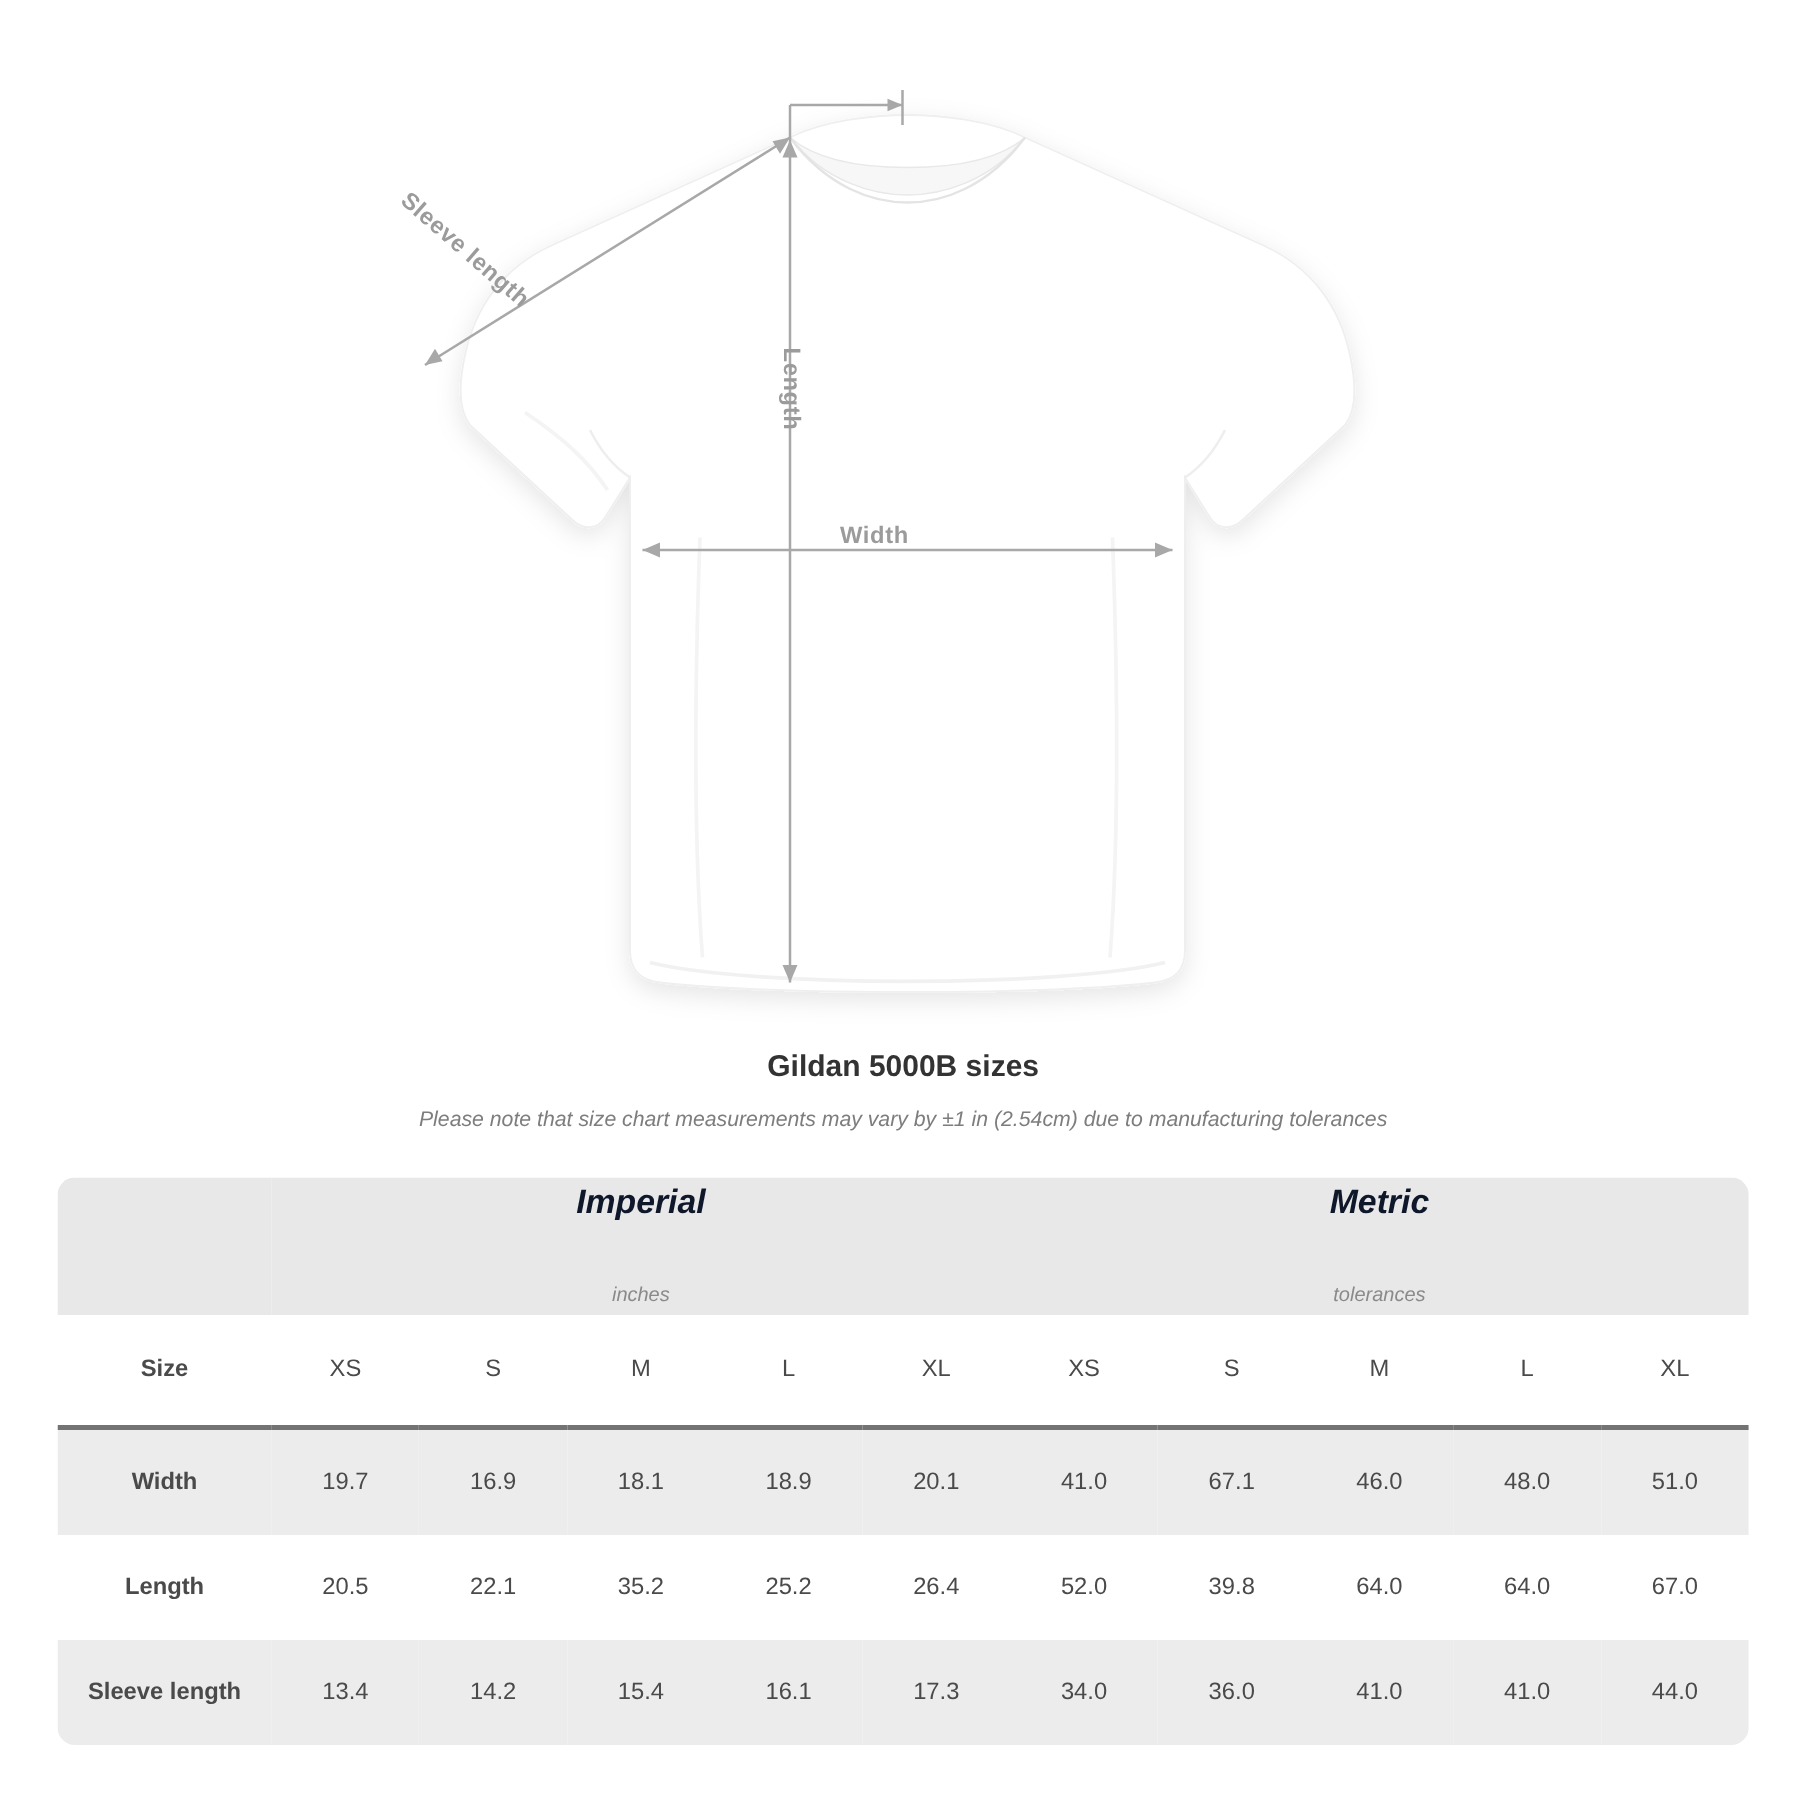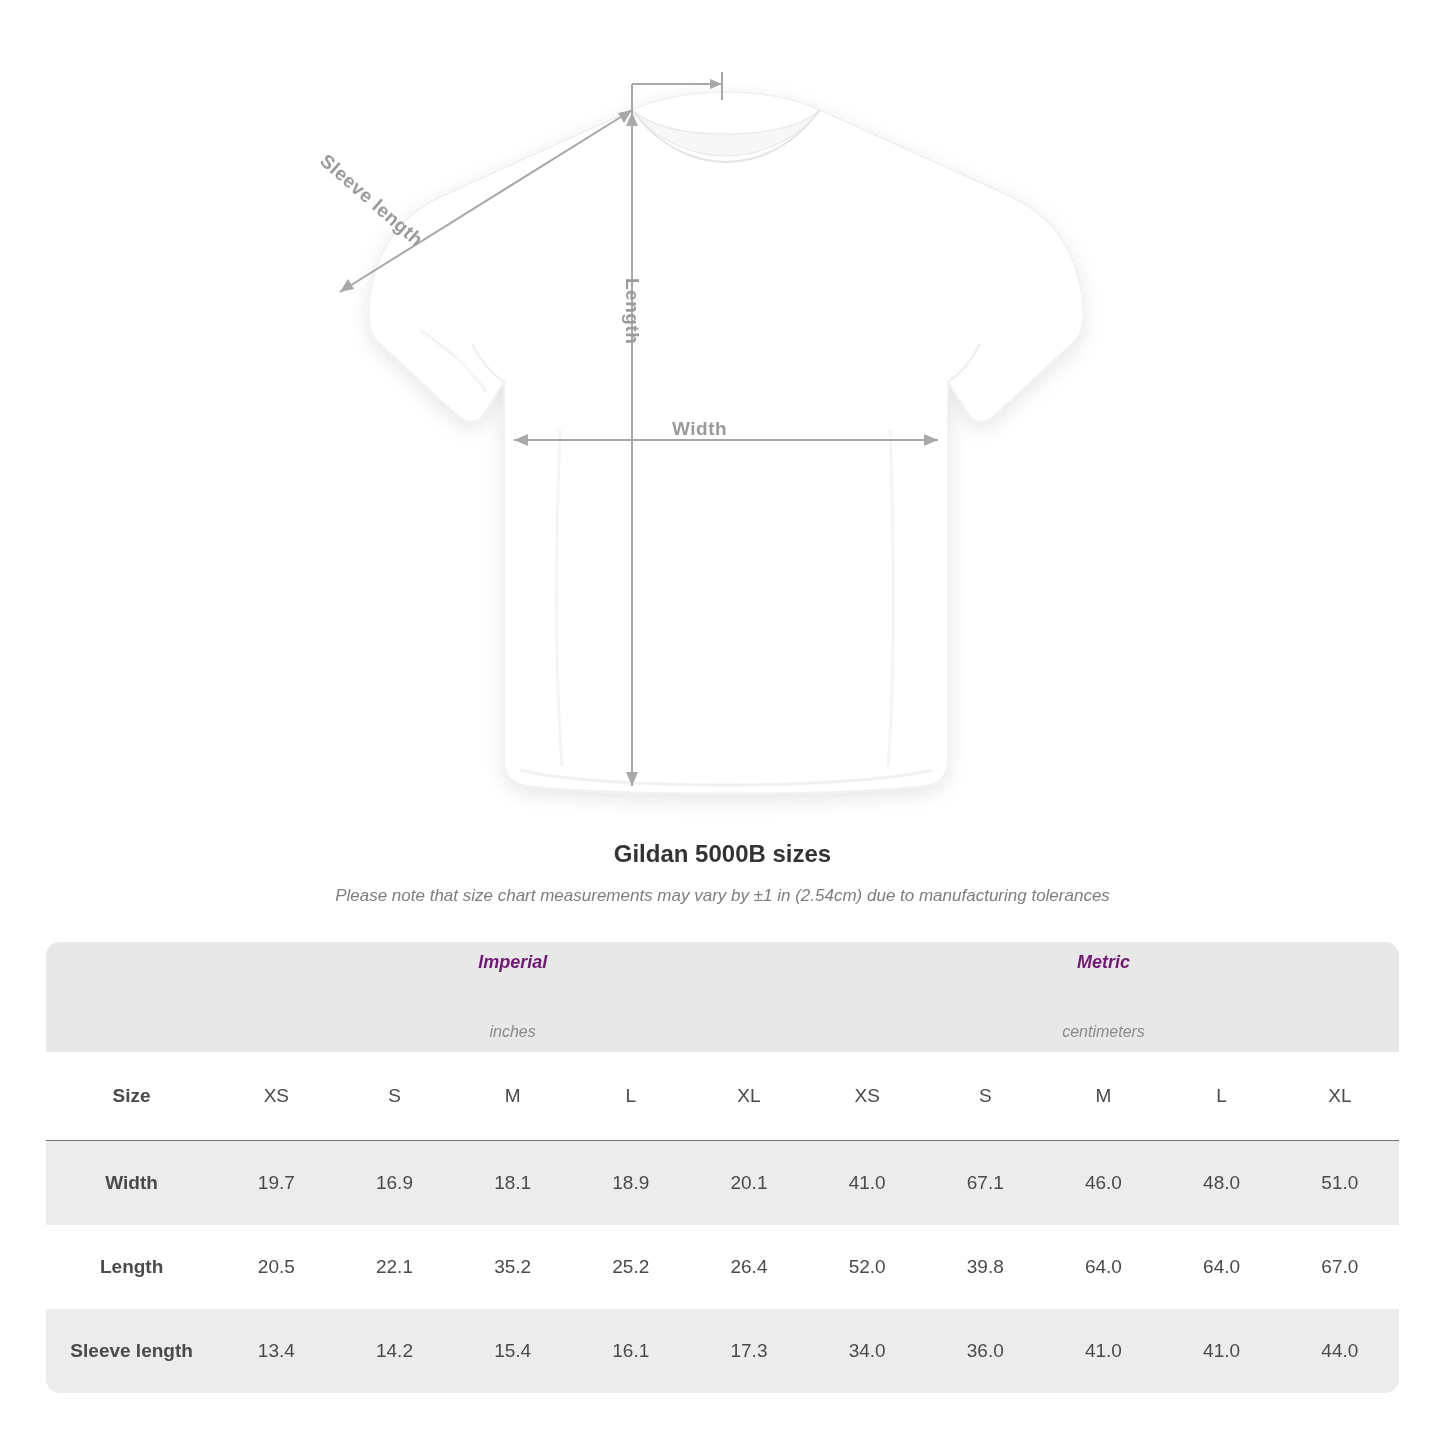--- a/index.html
+++ b/index.html
@@ -87,39 +87,39 @@
   table.size-table th {
     text-align: center;
     vertical-align: middle;
   }
   .unit-band td {
     background: #e8e8e8;
     height: 110px;
     padding: 0;
   }
   .unit-system {
-    font-size: 18px;
+    font-size: 27px;
     font-style: italic;
     font-weight: bold;
-    color: #701a75;
+    color: #0f172a;
     line-height: 1.25;
   }
   .unit-measure {
     font-size: 16px;
     font-style: italic;
     color: #8a8a8a;
     line-height: 1.4;
     margin-top: 47px;
   }
   .header-row td {
     background: #ffffff;
     height: 86px;
     font-size: 19px;
     color: #4a4a4a;
-    border-bottom: 1px solid #737373;
+    border-bottom: 4px solid #737373;
   }
   .header-row td.rowhead {
     font-weight: bold;
     background: #ffffff;
     color: #4a4a4a;
   }
   tr.data-row td {
     height: 82px;
     font-size: 19px;
     color: #4a4a4a;
@@ -233,21 +233,21 @@
     <tbody>
 
       <tr class="unit-band">
         <td></td>
         <td colspan="5">
           <div class="unit-system">Imperial</div>
           <div class="unit-measure">inches</div>
         </td>
         <td colspan="5">
           <div class="unit-system">Metric</div>
-          <div class="unit-measure">centimeters</div>
+          <div class="unit-measure">tolerances</div>
         </td>
       </tr>
 
       <tr class="header-row">
         <td class="rowhead">Size</td>
         <td>XS</td>
         <td>S</td>
         <td>M</td>
         <td>L</td>
         <td>XL</td>

